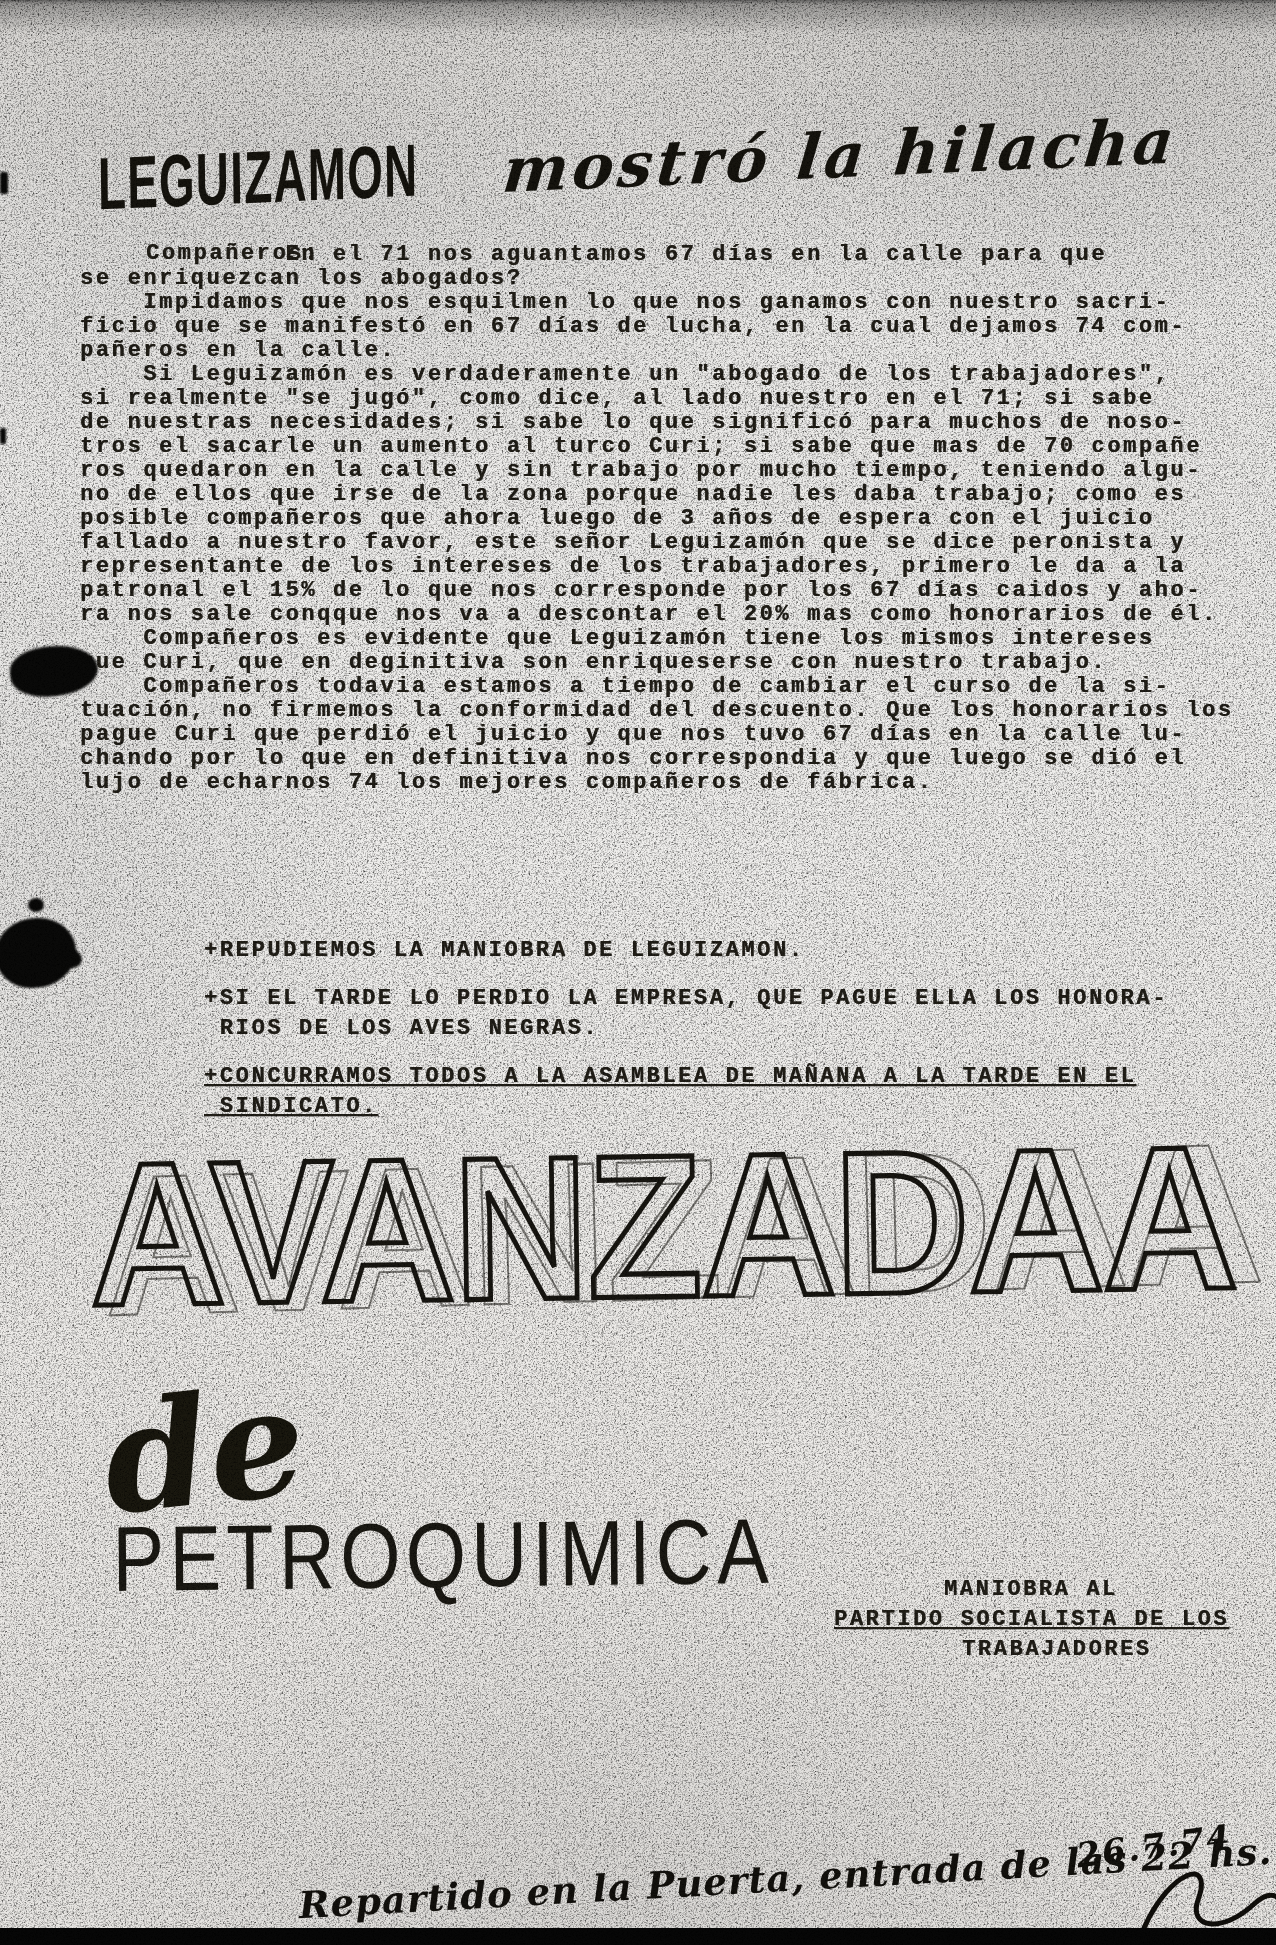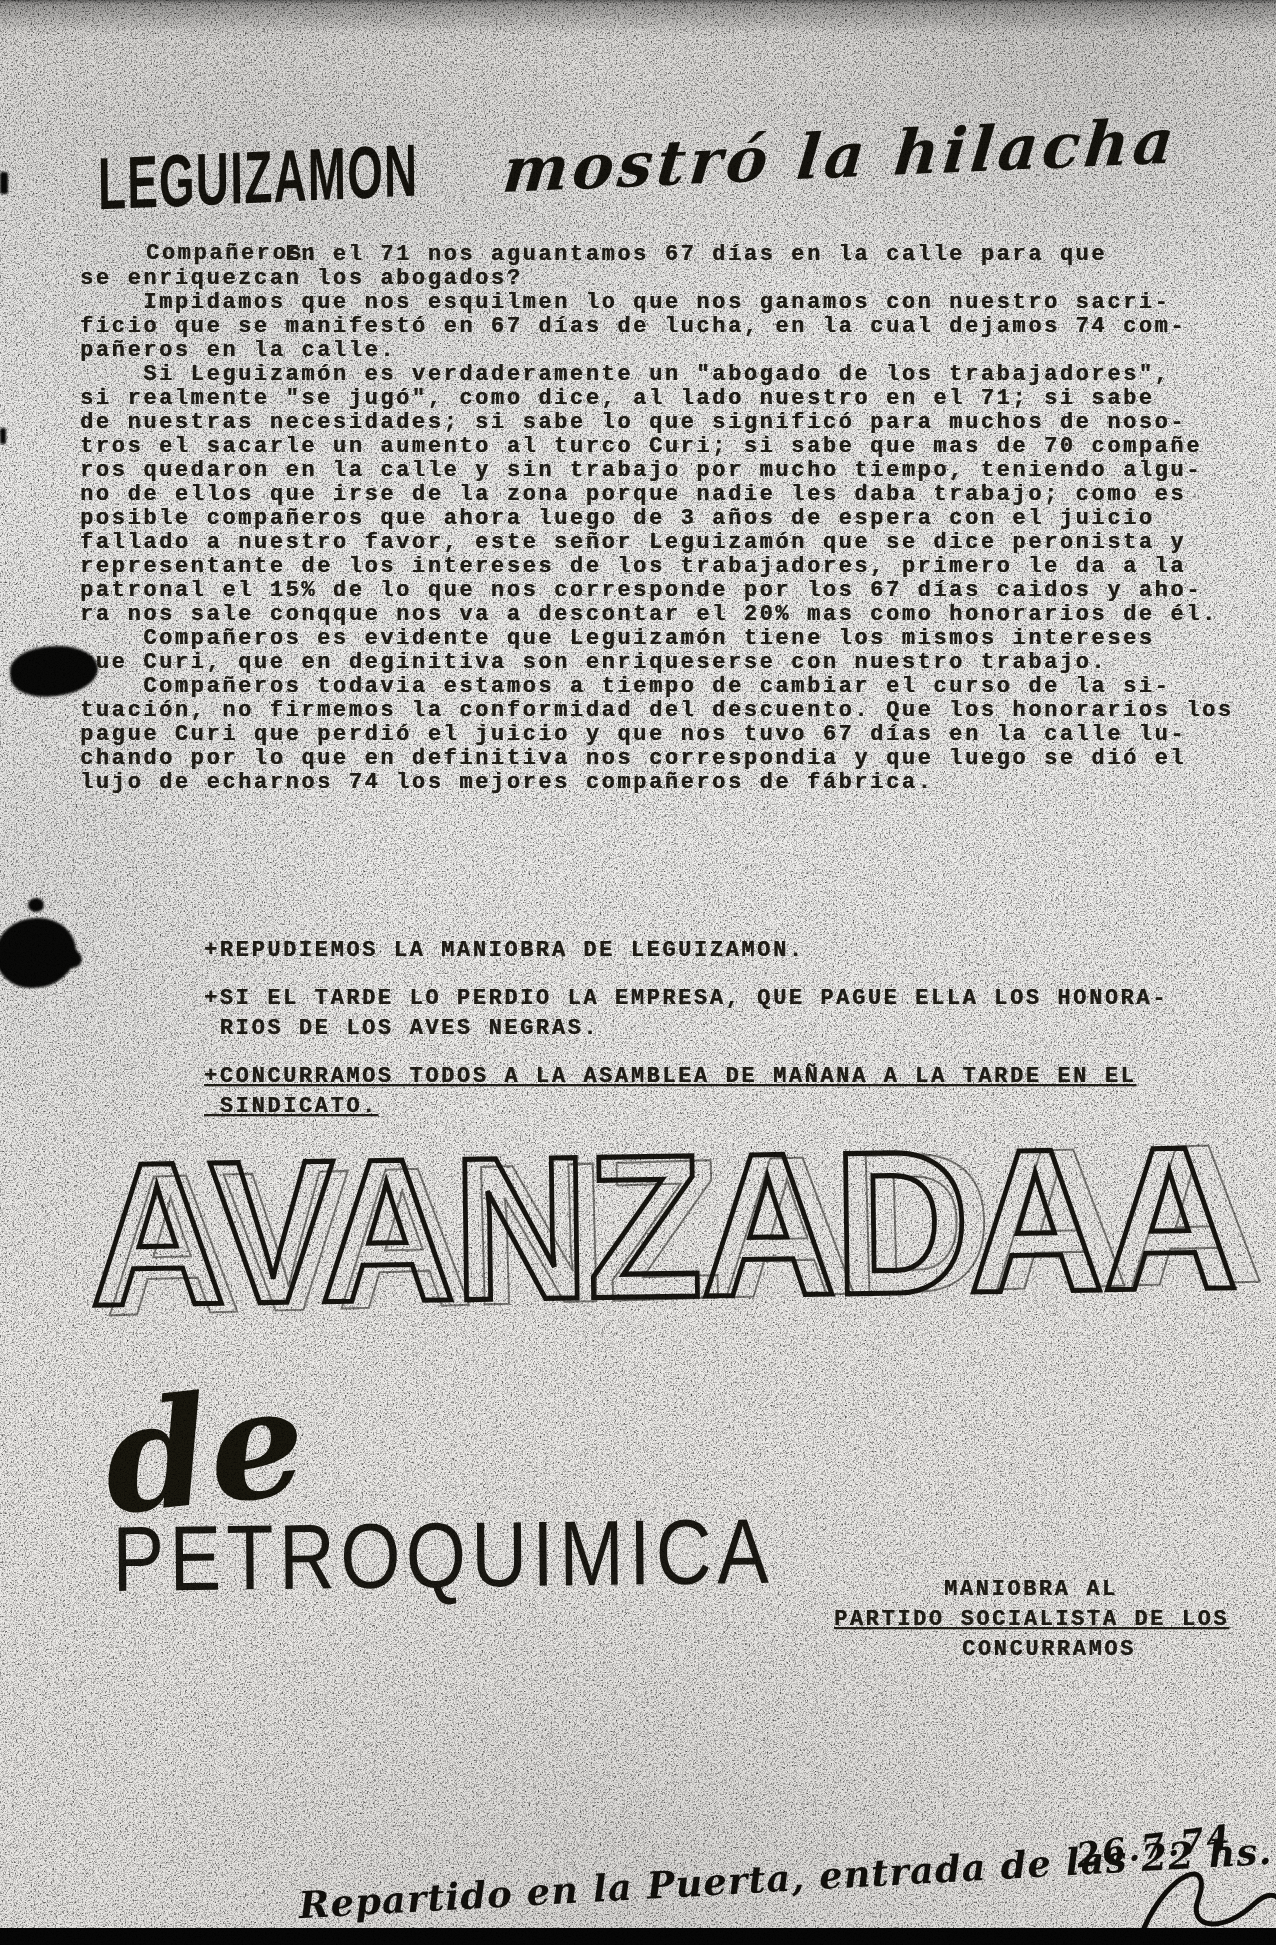--- a/index.html
+++ b/index.html
@@ -129,21 +129,21 @@
 
   <div class="hero-word ghost">AVANZADAA</div>
   <div class="hero-word">AVANZADAA</div>
 
   <div class="hero-de">de</div>
 
   <div class="hero-org">PETROQUIMICA</div>
 
   <div class="tw" style="left:944px; top:1578px;">MANIOBRA AL</div>
   <div class="tw" style="left:834px; top:1608px;text-decoration:underline;">PARTIDO SOCIALISTA DE LOS</div>
-  <div class="tw" style="left:962px; top:1638px;">CONCURRAMOS</div>
+  <div class="tw" style="left:962px; top:1638px;">TRABAJADORES</div>
 
   <div class="hand-date">26.7.74</div>
   <div class="hand-note">Repartido en la Puerta, entrada de las 22 hs.</div>
 
   <svg class="sig" width="150" height="85" viewBox="0 0 150 85">
     <path d="M8,66 C34,8 78,-6 62,38 C52,66 86,72 118,42 C136,26 148,34 146,52" fill="none" stroke="#12100c" stroke-width="5" stroke-linecap="round"></path>
     <path d="M2,78 C52,96 118,88 148,62" fill="none" stroke="#12100c" stroke-width="4" stroke-linecap="round"></path>
   </svg>
 
   <div class="blob blob1"></div>

